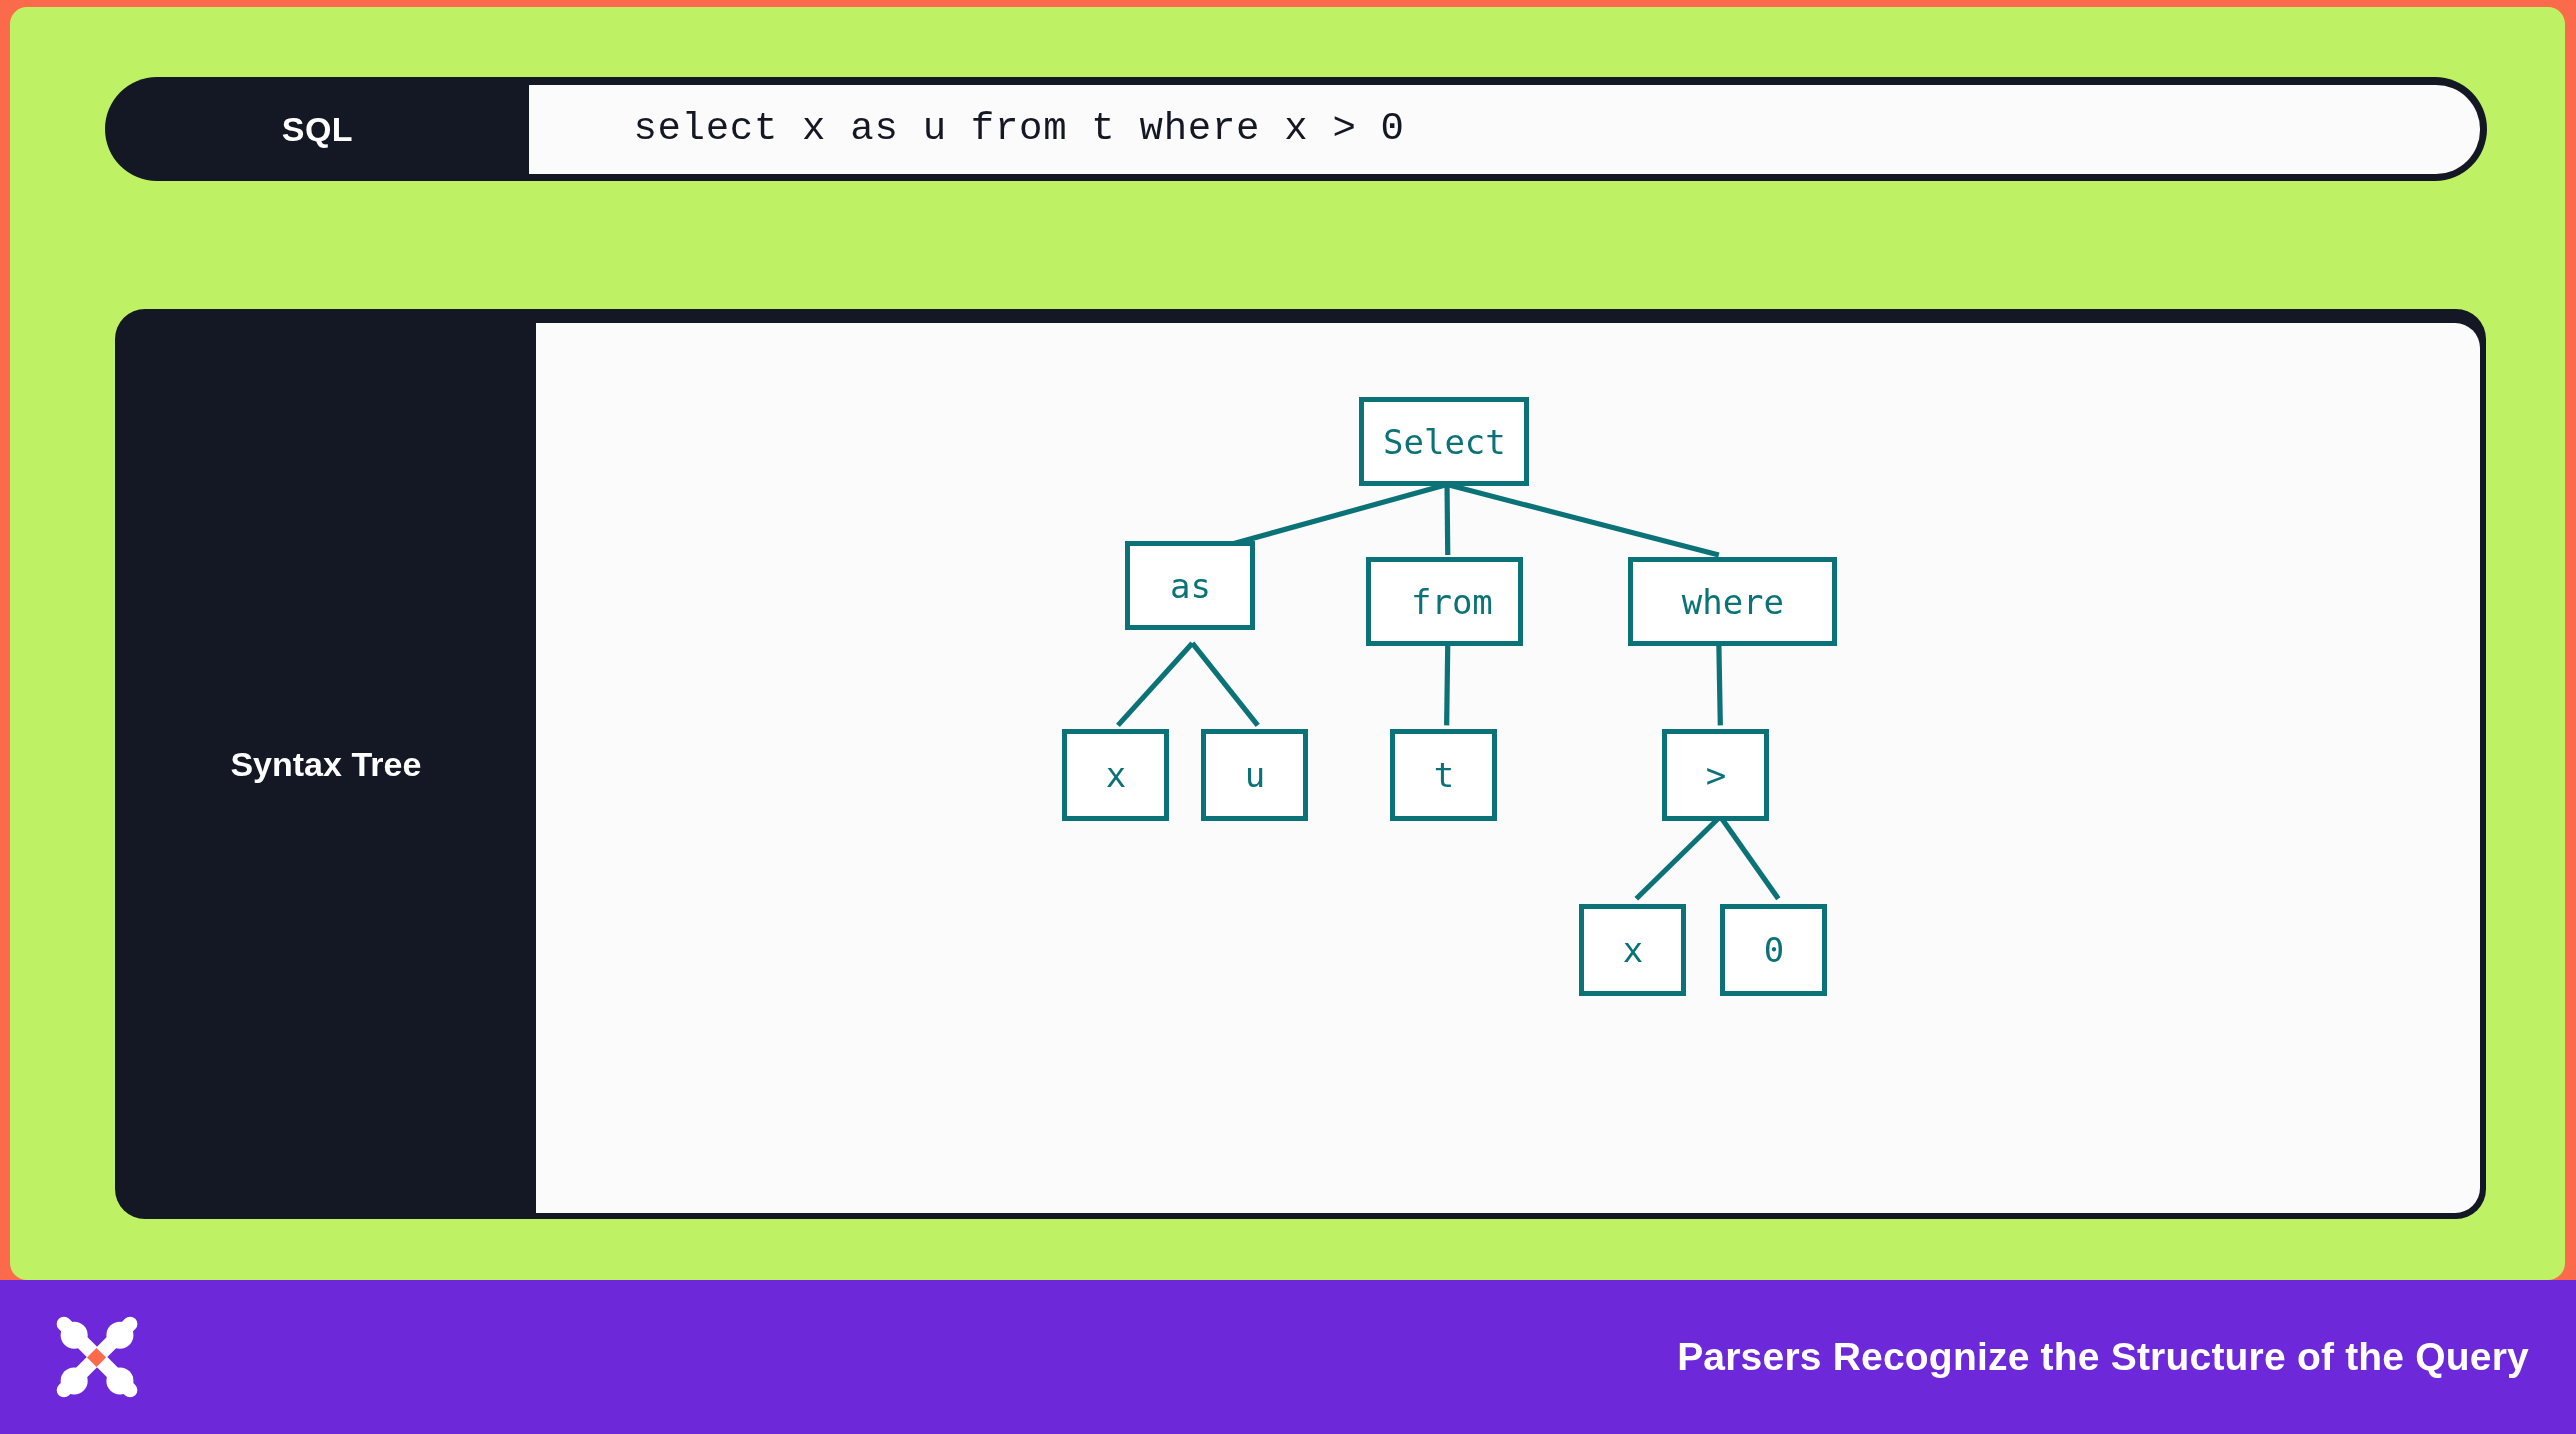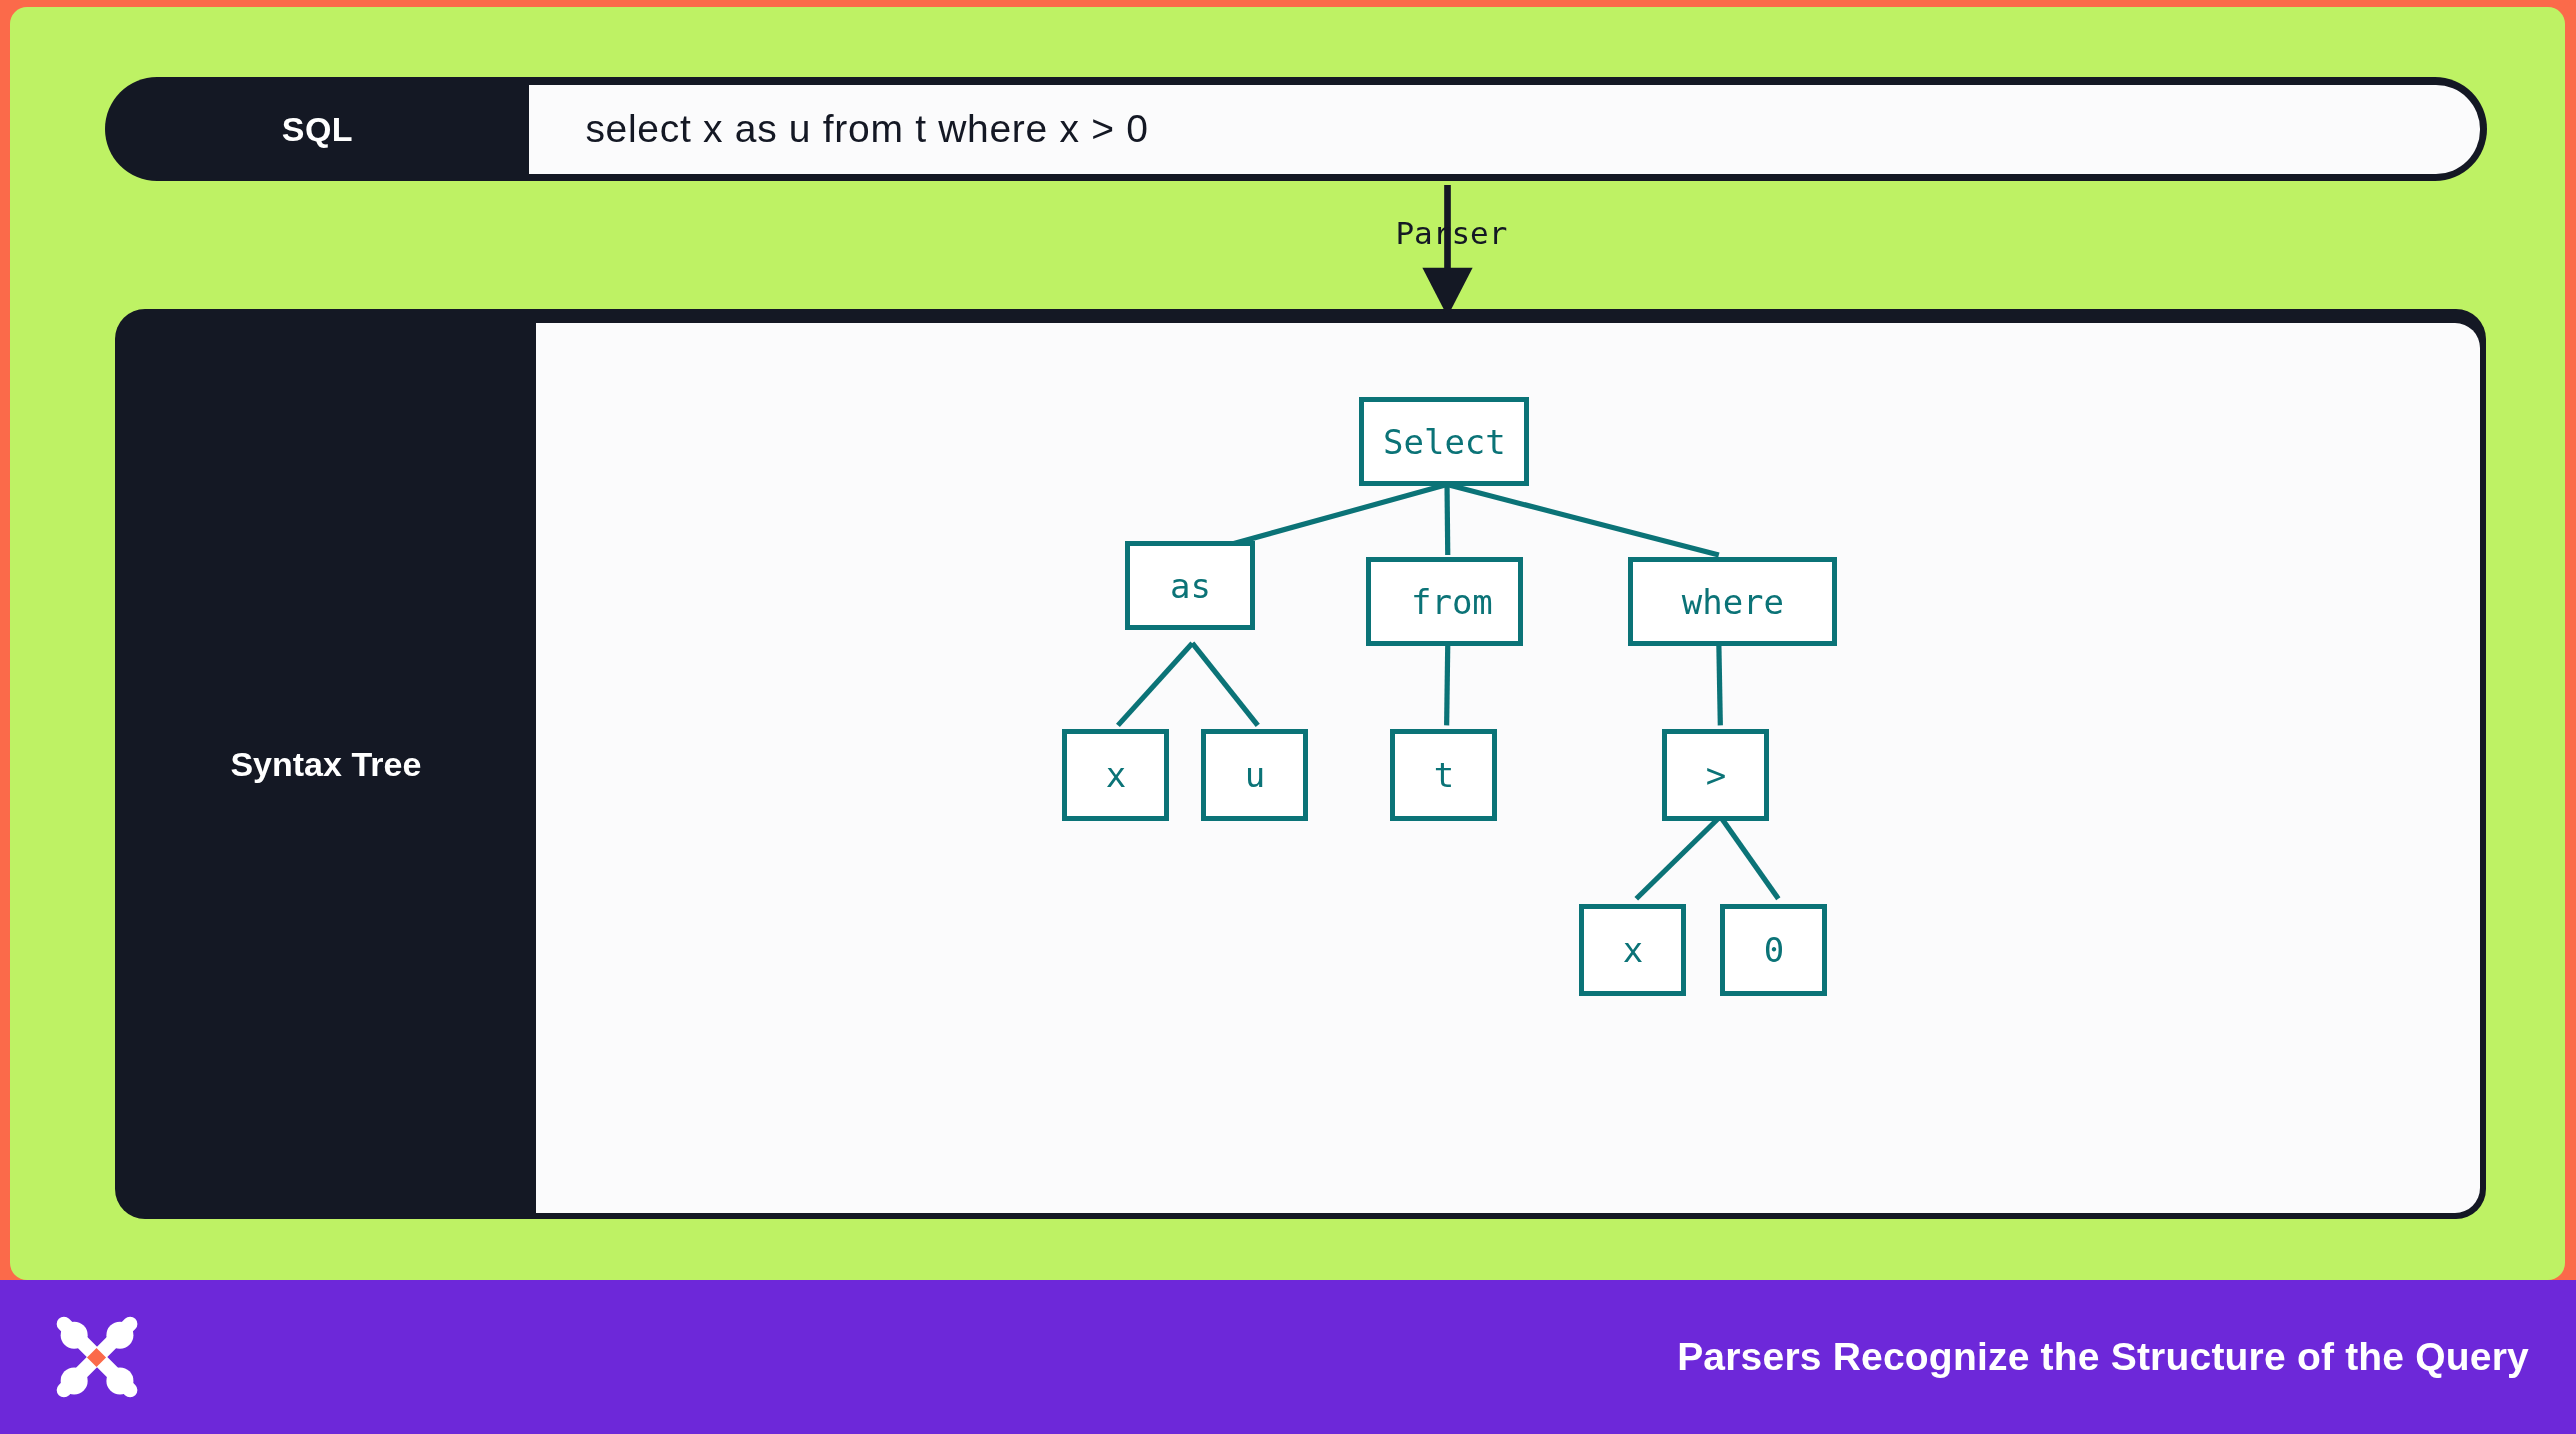--- a/index.html
+++ b/index.html
@@ -44,24 +44,24 @@
   }
   #sql-value-wrap {
     flex:1;
     margin:7.4px 7.4px 7.4px 0;
     background:#FBFBFC;
     border-radius:0 44px 44px 0;
     display:flex; align-items:center;
   }
   #sql-value {
     color:#141824;
-    font-family:Liberation Sans, sans-serif;
+    font-family:Liberation Mono, monospace;
     font-size:39px;
     letter-spacing:0.7px;
-    padding-left:56px;
+    padding-left:104px;
     white-space:pre;
   }
 
   
   #parser-arrow {
     position:absolute;
     left:1304px; top:178px;
     width:267px; height:133px;
   }
   #parser-label {
@@ -139,27 +139,20 @@
 
   <div id="card">
 
     <div id="sql-row">
       <div id="sql-label">SQL</div>
       <div id="sql-value-wrap">
         <span id="sql-value">select x as u from t where x &gt; 0</span>
       </div>
     </div>
 
-    <div id="parser-arrow">
-      <span id="parser-label">Parser</span>
-      <svg width="267" height="133" viewBox="0 0 360 180">
-        <line x1="180" y1="0" x2="180" y2="126" stroke="#141824" stroke-width="9"></line>
-        <polygon points="180,178 146,112 214,112" fill="#141824"></polygon>
-      </svg>
-    </div>
 
     <div id="tree-panel">
       <div id="tree-sidebar">Syntax Tree</div>
       <div id="tree-canvas-wrap">
         <svg id="tree-edges" width="100%" height="100%" viewBox="0 0 2614 1212" preserveAspectRatio="none">
             <line x1="1225" y1="220" x2="882.5" y2="316" stroke="#0B7377" stroke-width="7"></line>
             <line x1="1225" y1="220" x2="1226" y2="316" stroke="#0B7377" stroke-width="7"></line>
             <line x1="1225" y1="220" x2="1590.5" y2="316" stroke="#0B7377" stroke-width="7"></line>
             <line x1="882.5" y1="436" x2="782.5" y2="548" stroke="#0B7377" stroke-width="7"></line>
             <line x1="882.5" y1="436" x2="970.5" y2="548" stroke="#0B7377" stroke-width="7"></line>

